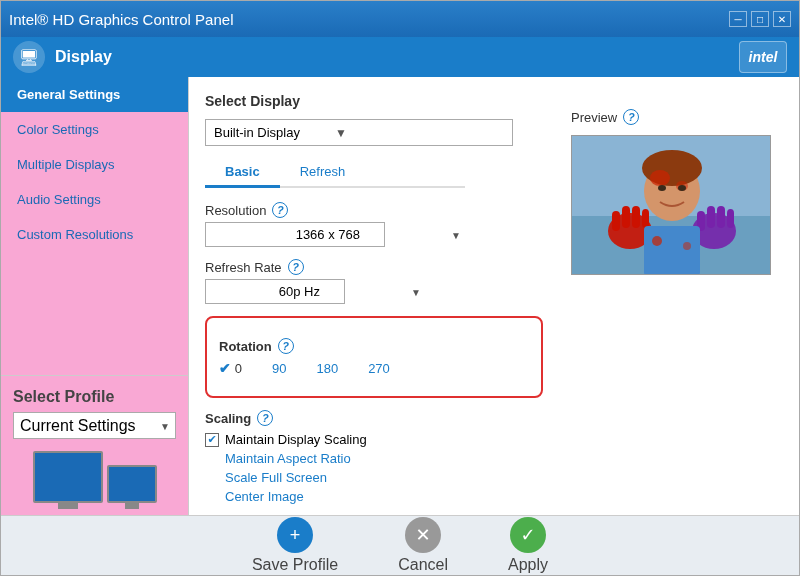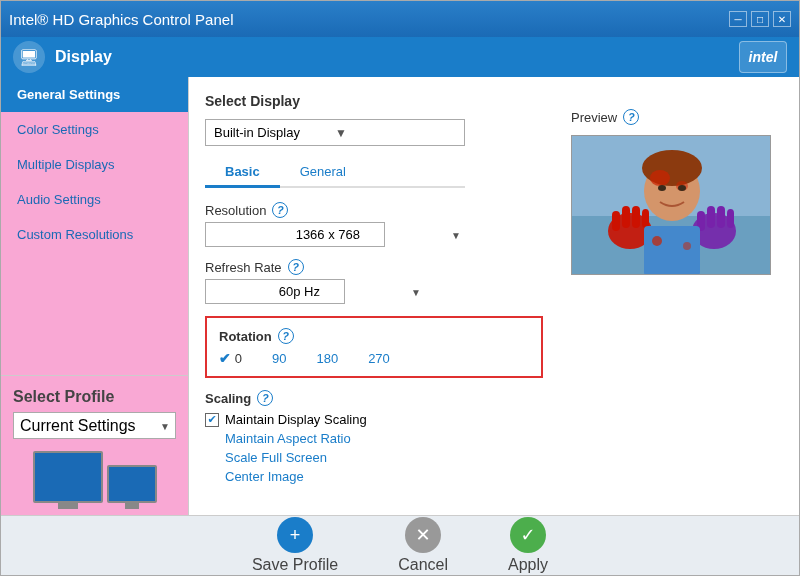--- a/index.html
+++ b/index.html
@@ -227,21 +227,21 @@
       color: #333;
       margin-bottom: 10px;
     }
 
     
     .select-display-wrap {
       position: relative;
       margin-bottom: 14px;
     }
     .select-display-select {
-      width: 260px;
+      width: 308px;
       padding: 5px 28px 5px 8px;
       border: 1px solid #aaa;
       background: white;
       font-size: 13px;
       appearance: none;
       cursor: pointer;
     }
     .select-display-arrow {
       position: absolute;
       right: 196px;
@@ -312,22 +312,22 @@
       background: white;
       font-size: 13px;
       appearance: none;
       cursor: pointer;
       text-align: right;
     }
 
     
     .rotation-box {
       border: 2px solid #e03030;
-      border-radius: 0;
-      padding: 10px 12px;
+      border-radius: 8px;
+      padding: 20px 12px;
       margin-bottom: 12px;
       width: 100%;
       max-width: 460px;
     }
     .rotation-label-row {
       display: flex;
       align-items: center;
       gap: 6px;
       margin-bottom: 6px;
     }
@@ -533,21 +533,21 @@
           <select class="select-display-select">
             <option>Built-in Display</option>
             <option>External Display 1</option>
             <option>External Display 2</option>
           </select>
           <span class="select-display-arrow">▼</span>
         </div>
 
         <div class="tabs">
           <div class="tab active">Basic</div>
-          <div class="tab" style="color:#1a7dc9;">General</div>
+          <div class="tab" style="color:#1a7dc9;">Refresh</div>
         </div>
 
         <div class="field-group">
           <div class="field-label-row">
             <span class="field-label">Resolution</span>
             <div class="help-icon">?</div>
           </div>
           <div class="field-select-wrap">
             <select class="field-select" style="width:180px;">
               <option>1366 x 768</option>

